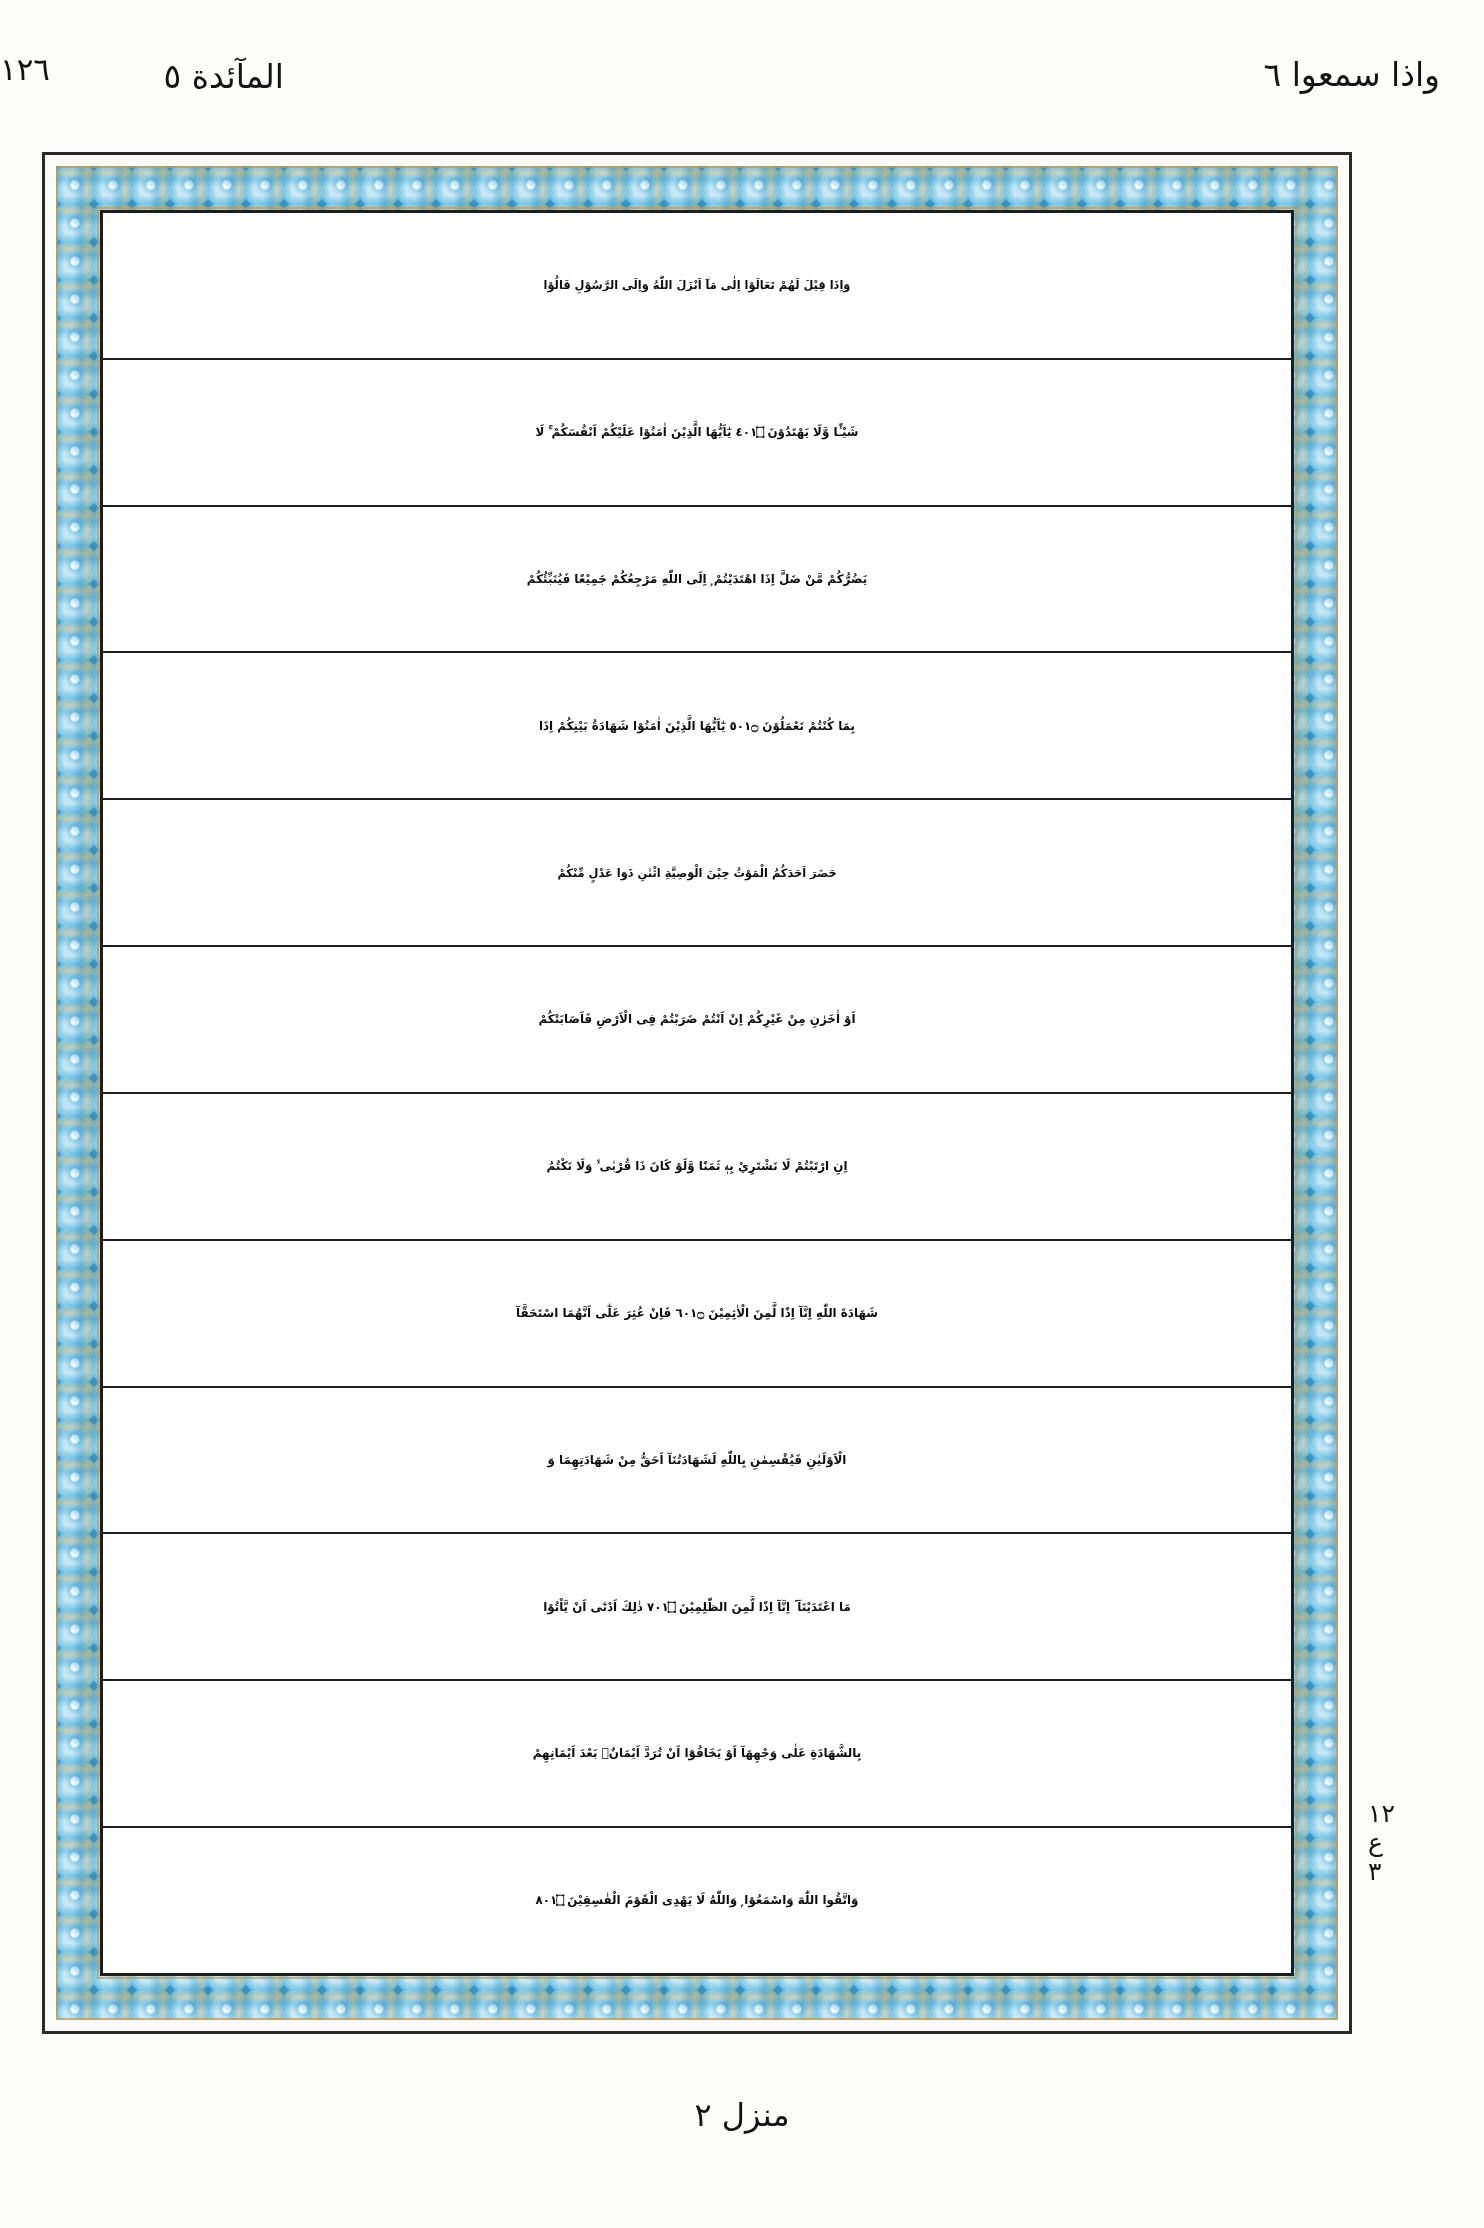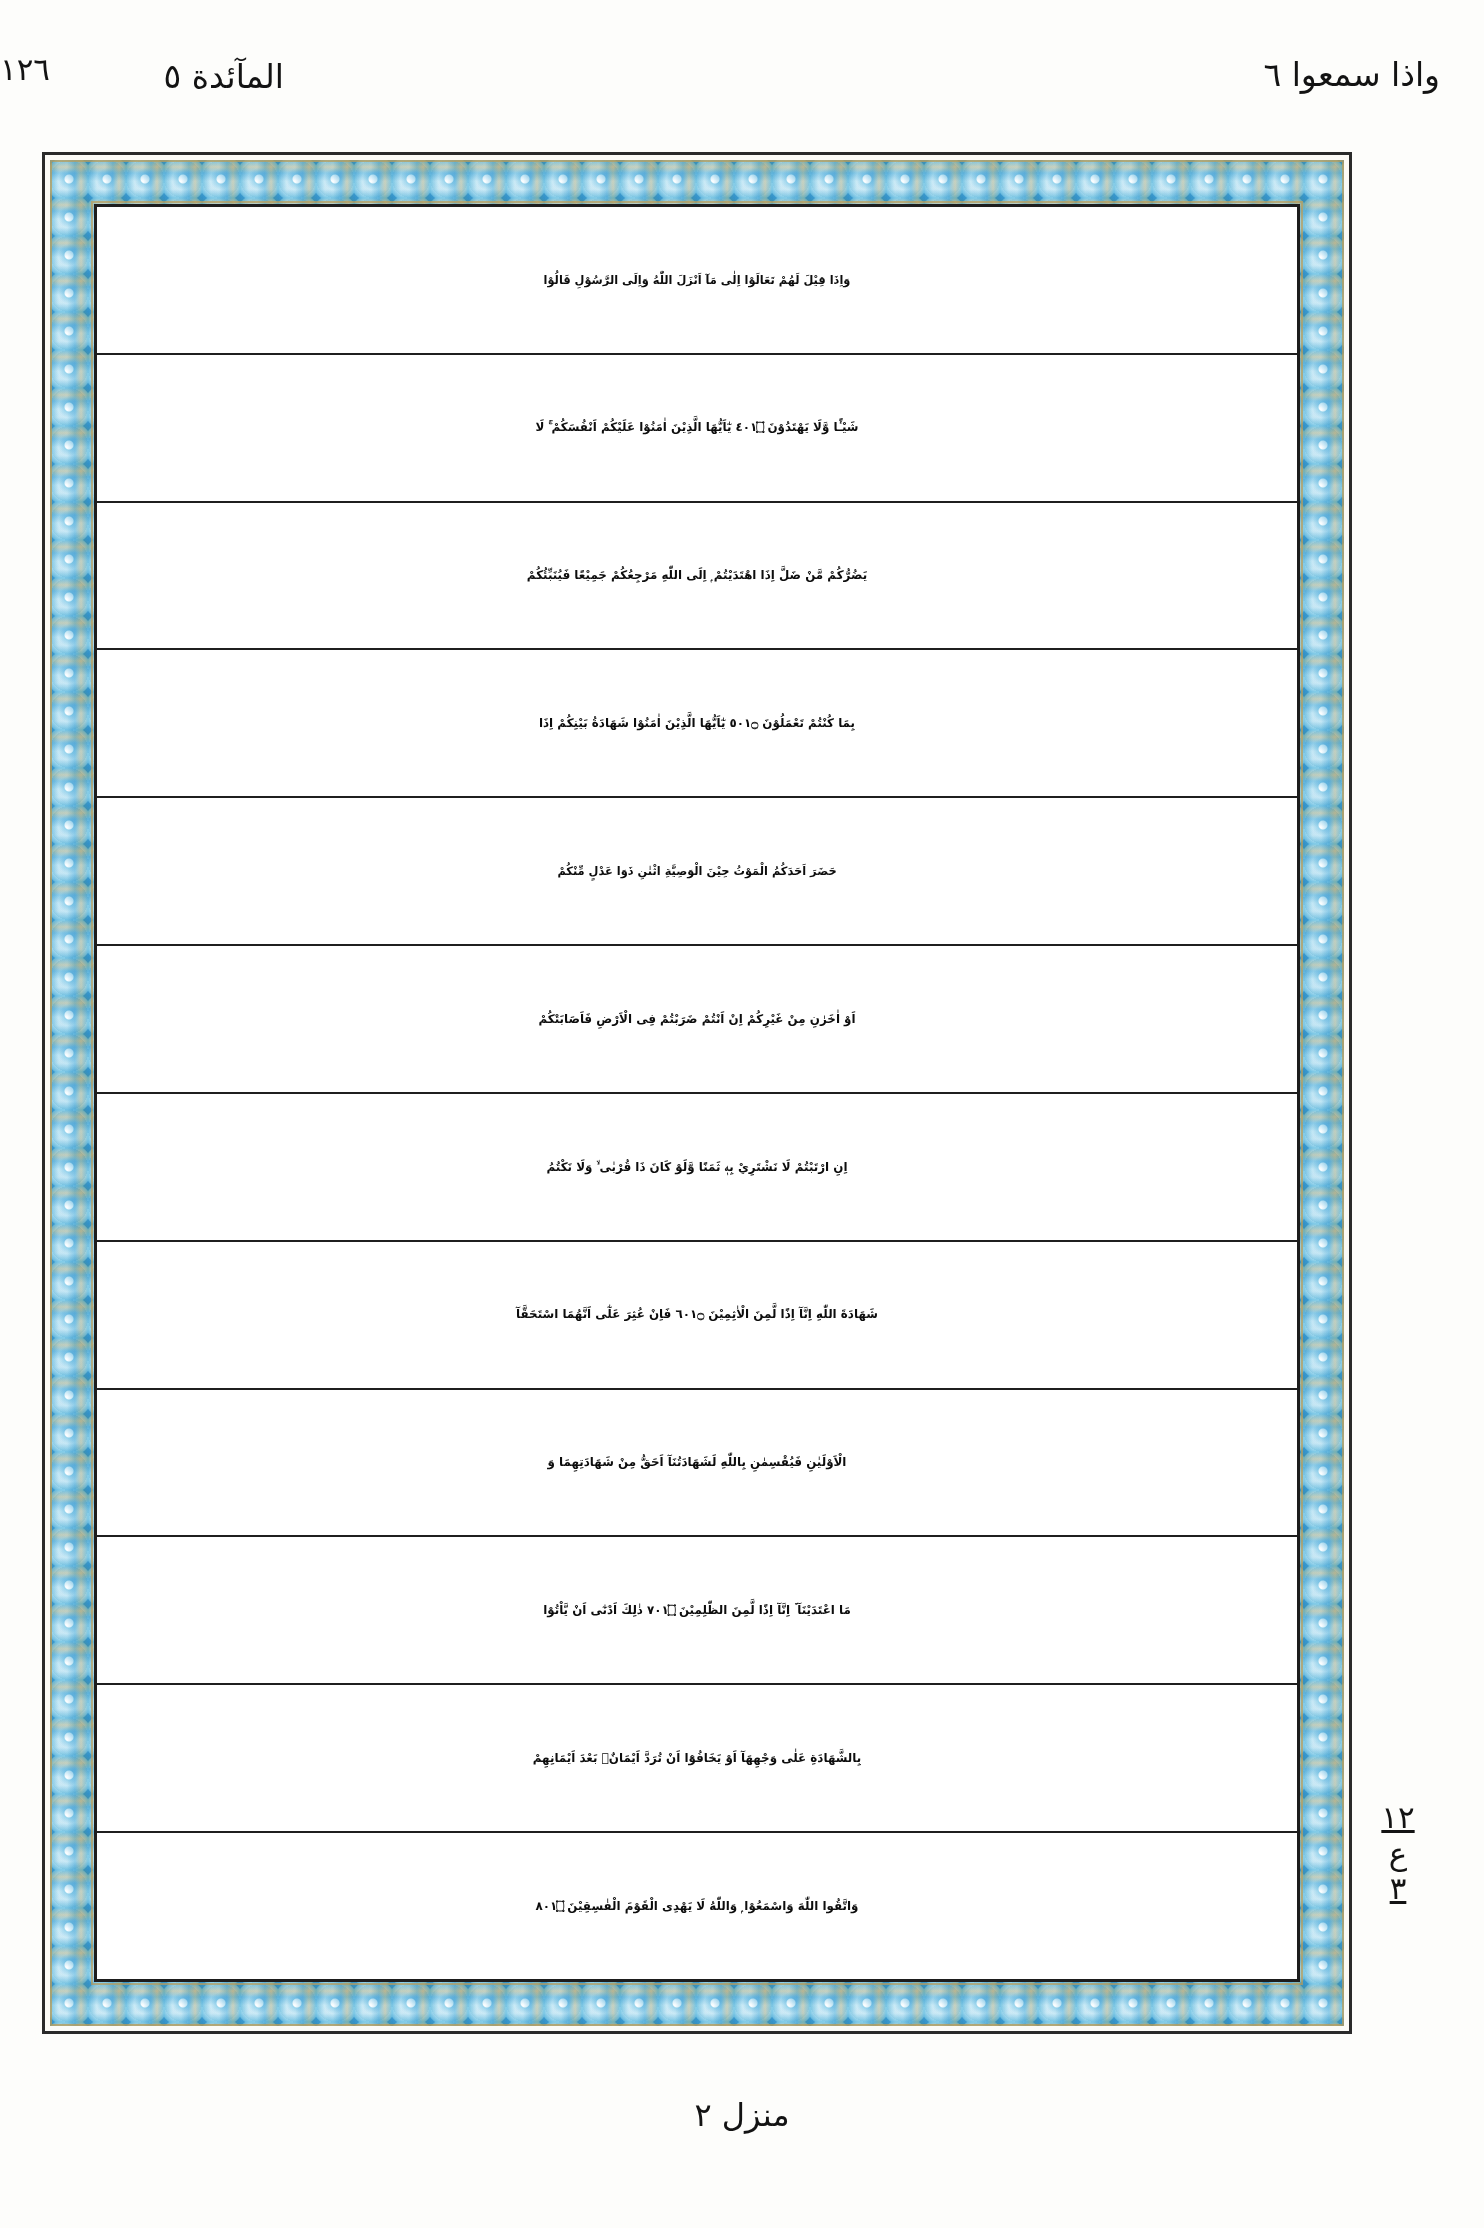--- a/index.html
+++ b/index.html
@@ -57,21 +57,21 @@
   
   .frame-outer {
     position: absolute;
     top: 152px;
     left: 42px;
     width: 1310px;
     height: 1882px;
     box-sizing: border-box;
     border: 3px solid #2a2a2a;
     background: #fcfbf7;
-    padding: 5px;
+    padding: 11px;
   }
   .frame-band {
     position: relative;
     width: 100%;
     height: 100%;
     box-sizing: border-box;
     padding: 44px;
     
     background-color: #eef7fb;
     background-image:
@@ -153,26 +153,25 @@
   }
   .qtext.tight { font-size: 36px; }
   .qtext.tighter { font-size: 33px; }
 
   
   .ruku-marker {
     position: absolute;
     left: 1368px;
     top: 1800px;
     width: 60px;
-    text-align: center;
+    text-align: left;
     color: #131313;
-    font-size: 31px;
+    font-size: 25px;
     line-height: 1.15;
     direction: rtl;
-    text-decoration: underline;
   }
   .ruku-marker span { display: block; }
 
   
   .page-footer {
     position: absolute;
     top: 2096px;
     left: 0;
     width: 1484px;
     text-align: center;

